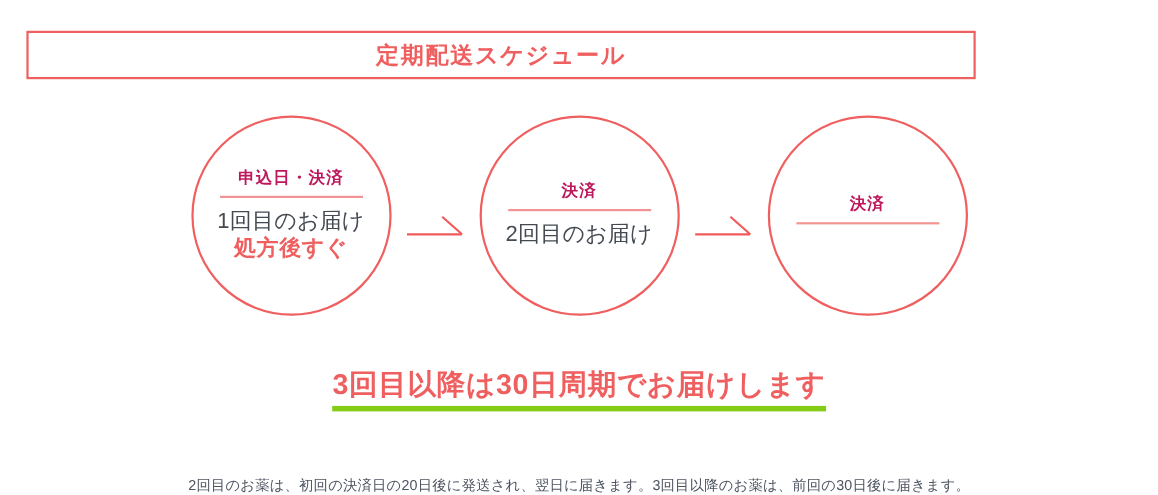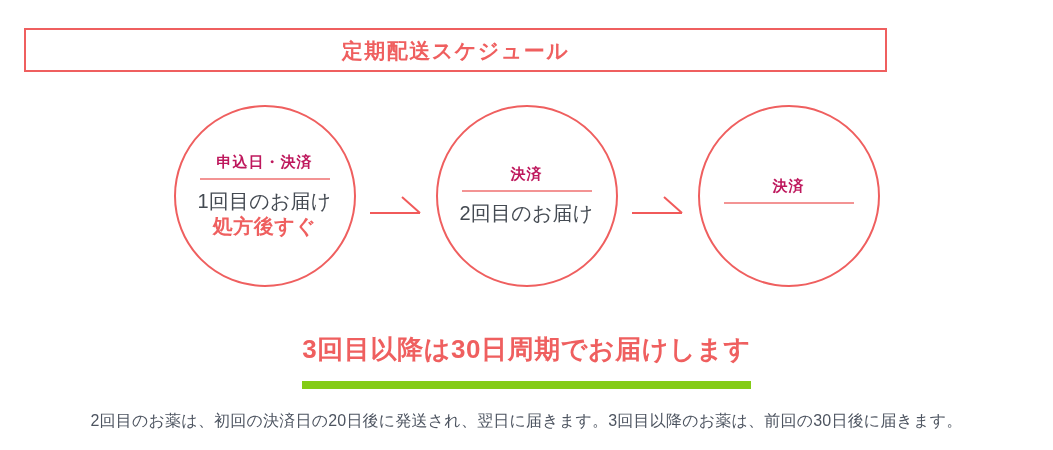--- a/index.html
+++ b/index.html
@@ -113,33 +113,33 @@
     width: 1053px;
     text-align: center;
   }
   .emphasis-text {
     display: inline-block;
     color: #ef5f5f;
     font-size: 26px;
     font-weight: 700;
     letter-spacing: 0.6px;
     line-height: 1.2;
-    border-bottom: 8px solid #84cc16;
-    padding-bottom: 16px;
+    border-bottom: 5px solid #84cc16;
+    padding-bottom: 4px;
   }
 
   
   .footnote {
     position: absolute;
     left: 0;
-    top: 410px;
+    top: 432px;
     width: 1053px;
     text-align: center;
     color: #4d5460;
-    font-size: 16px;
+    font-size: 13px;
     letter-spacing: 0.2px;
     line-height: 1.4;
   }
 </style>
 </head>
 <body>
 
 <div class="header-box">
   <div class="header-title">定期配送スケジュール</div>
 </div>

